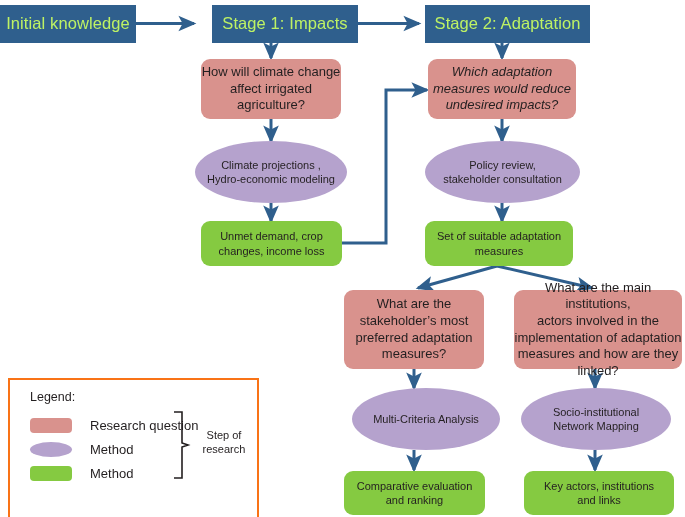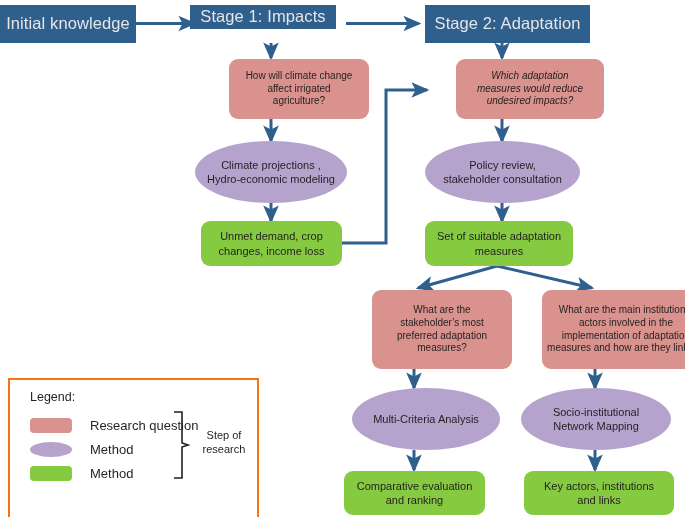--- a/index.html
+++ b/index.html
@@ -21,31 +21,30 @@
     display: flex;
     align-items: center;
     justify-content: center;
     text-align: center;
     line-height: 1.28;
     white-space: pre-line;
   }
   
   .stage {
     background: #2f5f8d;
-    color: #e5e5e5;
+    color: #bef264;
     font-size: 16.5px;
     letter-spacing: 0.1px;
   }
   
   .question {
     background: #d9928d;
     color: #231f20;
     border-radius: 9px;
-    font-size: 10px;
-    margin-left: 28px;
+    font-size: 13px;
   }
   
   .method {
     background: #b5a2cd;
     color: #231f20;
     border-radius: 50%;
     font-size: 11px;
   }
   
   .result {
@@ -143,21 +142,21 @@
 
       <path d="M414,369 L414,388"></path>
       <path d="M414,450 L414,470"></path>
 
       <path d="M595,369 L595,388"></path>
       <path d="M595,450 L595,470"></path>
     </g>
   </svg>
 
   <div class="node stage" style="left:0px;  top:5px;  width:136px; height:38px;">Initial knowledge</div>
-  <div class="node stage" style="left:190px; top:5px;  width:146px; height:24px;">Stage 1: Impacts</div>
+  <div class="node stage" style="left:212px; top:5px;  width:146px; height:38px;">Stage 1: Impacts</div>
   <div class="node stage" style="left:425px; top:5px;  width:165px; height:38px;">Stage 2: Adaptation</div>
 
   <div class="node question" style="left:201px; top:59px;  width:140px; height:60px;">How will climate change
 affect irrigated
 agriculture?</div>
   <div class="node method" style="left:195px; top:141px; width:152px; height:62px;">Climate projections ,
 Hydro-economic modeling</div>
   <div class="node result" style="left:201px; top:221px; width:141px; height:45px;">Unmet demand, crop
 changes, income loss</div>
 

